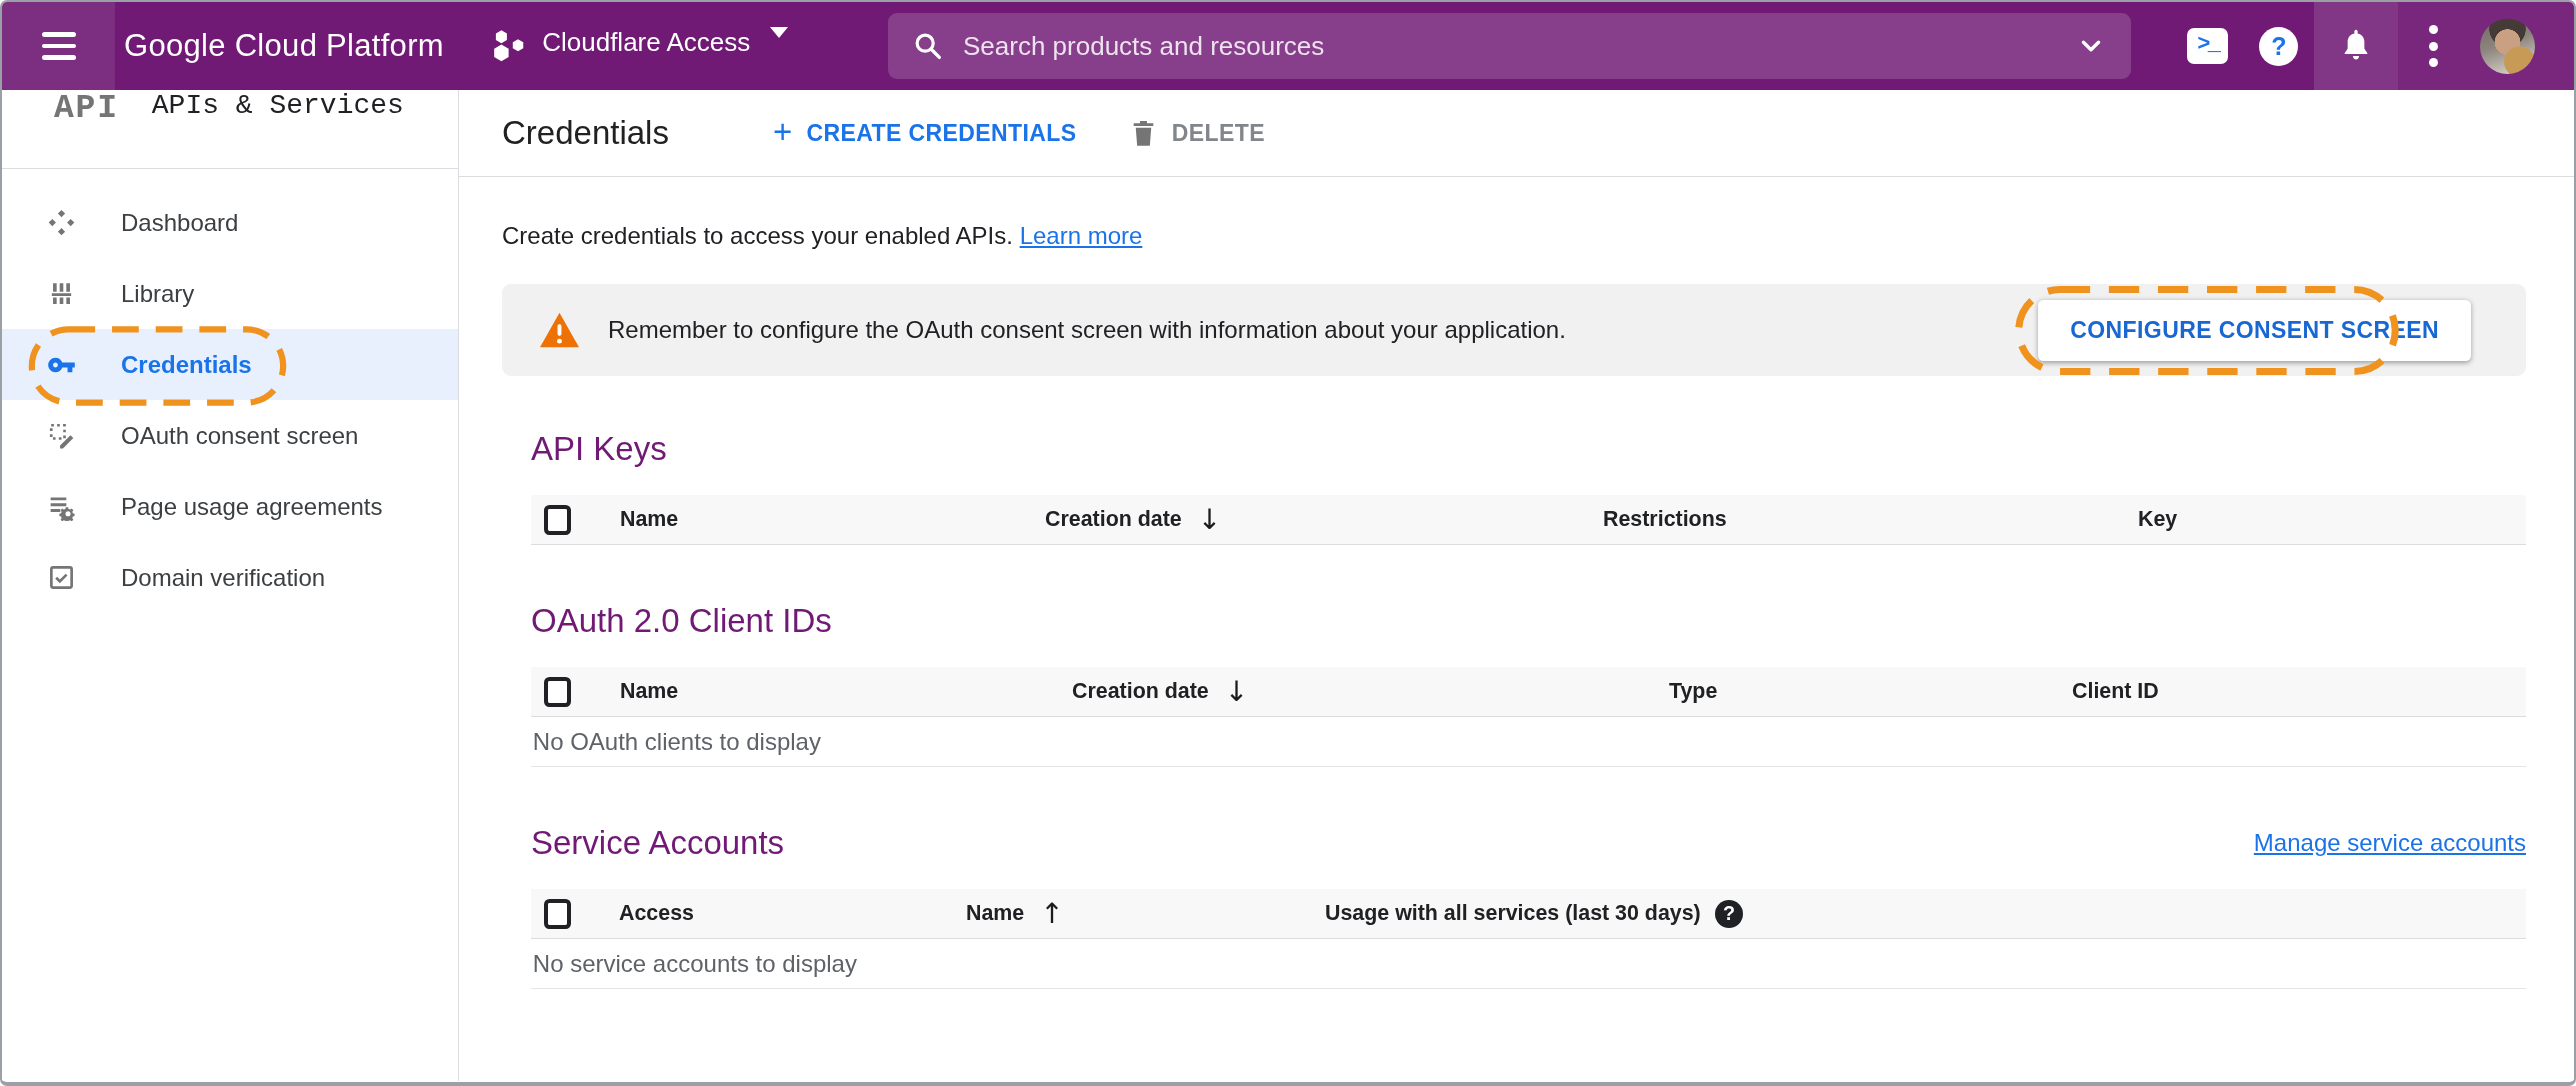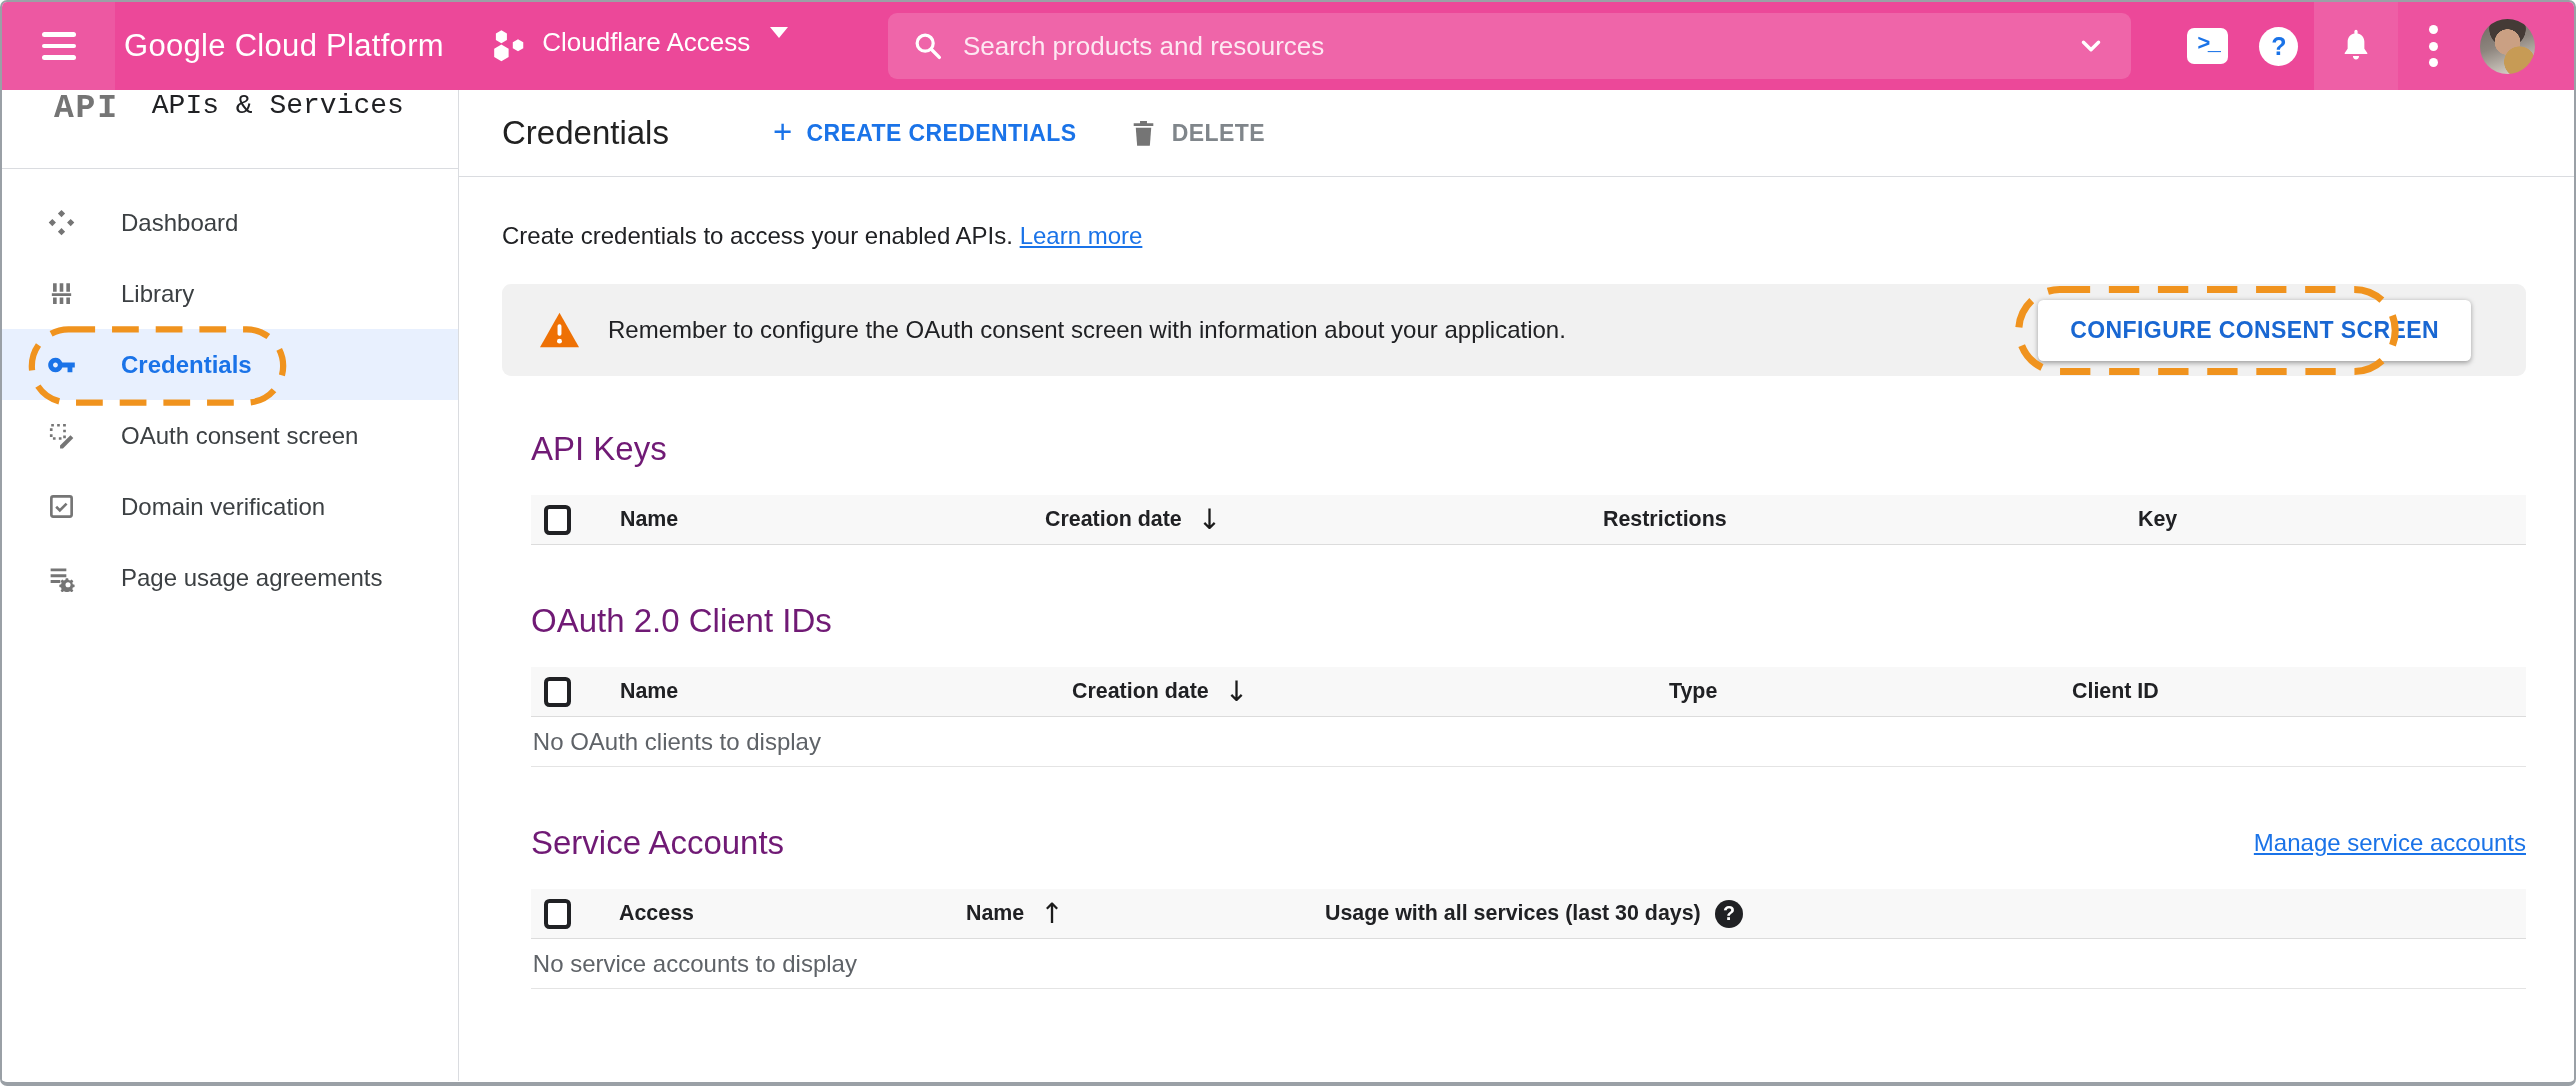--- a/index.html
+++ b/index.html
@@ -4,21 +4,21 @@
 <style>
   * { margin:0; padding:0; box-sizing:border-box; }
   html,body { background:#fff; }
   body { font-family:"Liberation Sans", sans-serif; width:2576px; height:1086px; }
 
   .page { position:relative; width:2576px; height:1086px;
           border:2.7px solid #9aa0a6; border-bottom-width:4.5px; border-radius:7.1px;
           overflow:hidden; background:#fff; }
 
   
-  .hdr { height:88px; background:#ec4899; display:flex; align-items:center; position:relative; }
+  .hdr { height:88px; background:#701a75; display:flex; align-items:center; position:relative; }
   .hdr-menu-block { width:113px; height:100%; background:rgba(255,255,255,0.09);
                     display:flex; align-items:center; justify-content:center; cursor:pointer; }
   .hamburger { display:flex; flex-direction:column; gap:7.1px; }
   .hamburger span { width:34px; height:4.5px; background:#fff; border-radius:2.7px; }
   .logo { color:#fff; font-size:31px; letter-spacing:0.3px; padding-left:9px; white-space:nowrap; }
   .proj { display:flex; margin-left:46px; cursor:pointer; }
   .proj-name { color:#fff; font-size:26px; margin-left:14.3px; white-space:nowrap; }
   .caret-down { width:0; height:0; border-left:9.8px solid transparent; border-right:9.8px solid transparent;
                 border-top:11.6px solid #fff; margin-left:19.7px; }
   .search { margin-left:100px; width:1243px; height:66px; border-radius:9px;
@@ -223,37 +223,37 @@
             <svg width="29" height="29" viewBox="0 0 24 24">
               <rect x="3.5" y="3.5" width="11" height="11" fill="none" stroke="#757575" stroke-width="2.2" stroke-dasharray="2.2 2.7"></rect>
               <path d="M10.8 20.3l8.6-8.6 2.4 2.4-8.6 8.6h-2.4z" fill="#757575"></path>
             </svg>
           </span>
           <span class="lbl">OAuth consent screen</span>
         </div>
 
         <div class="sb-item">
           <span class="ic">
-            <svg width="29" height="29" viewBox="0 0 24 24">
-              <rect x="3.6" y="3.6" width="16.8" height="16.8" rx="1.5" fill="none" stroke="#757575" stroke-width="2.2"></rect>
-              <path d="M7.6 12.2l3 3 5.6-5.6" fill="none" stroke="#757575" stroke-width="2.2"></path>
-            </svg>
-          </span>
-          <span class="lbl">Domain verification</span>
-        </div>
-
-        <div class="sb-item">
-          <span class="ic">
             <svg width="29" height="29" viewBox="0 0 24 24" fill="#757575">
               <path d="M3 4.5h13v2.4H3z M3 9.3h13v2.4H3z M3 14.1h8v2.4H3z"></path>
               <path d="M17.5 12.6l.4 1.6 1.5.4 1.3-.9 1.5 1.5-.9 1.3.4 1.5 1.6.4v2.1l-1.6.4-.4 1.5.9 1.3-1.5 1.5-1.3-.9-1.5.4-.4 1.6h-2.1l-.4-1.6-1.5-.4-1.3.9-1.5-1.5.9-1.3-.4-1.5-1.6-.4v-2.1l1.6-.4.4-1.5-.9-1.3 1.5-1.5 1.3.9 1.5-.4.4-1.6z" transform="scale(0.92) translate(1.5 1.2)"></path>
               <circle cx="17.4" cy="18" r="2.1" fill="#fff"></circle>
             </svg>
           </span>
           <span class="lbl">Page usage agreements</span>
+        </div>
+
+        <div class="sb-item">
+          <span class="ic">
+            <svg width="29" height="29" viewBox="0 0 24 24">
+              <rect x="3.6" y="3.6" width="16.8" height="16.8" rx="1.5" fill="none" stroke="#757575" stroke-width="2.2"></rect>
+              <path d="M7.6 12.2l3 3 5.6-5.6" fill="none" stroke="#757575" stroke-width="2.2"></path>
+            </svg>
+          </span>
+          <span class="lbl">Domain verification</span>
         </div>
 
       </div>
     </div>
 
     <div class="main">
 
       <div class="toolbar">
         <span class="pg-title">Credentials</span>
         <div class="tb-btn tb-create">

